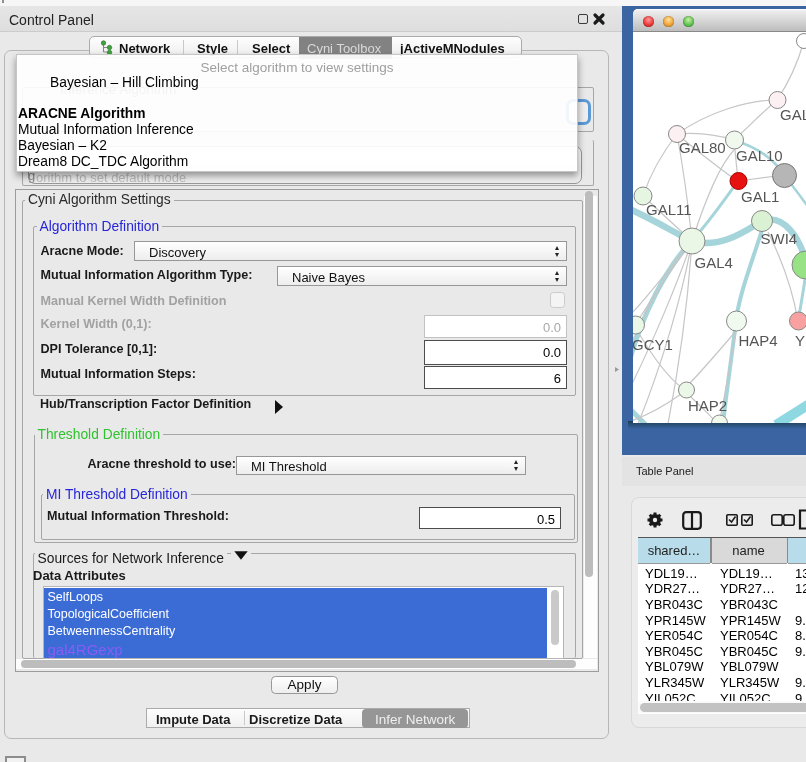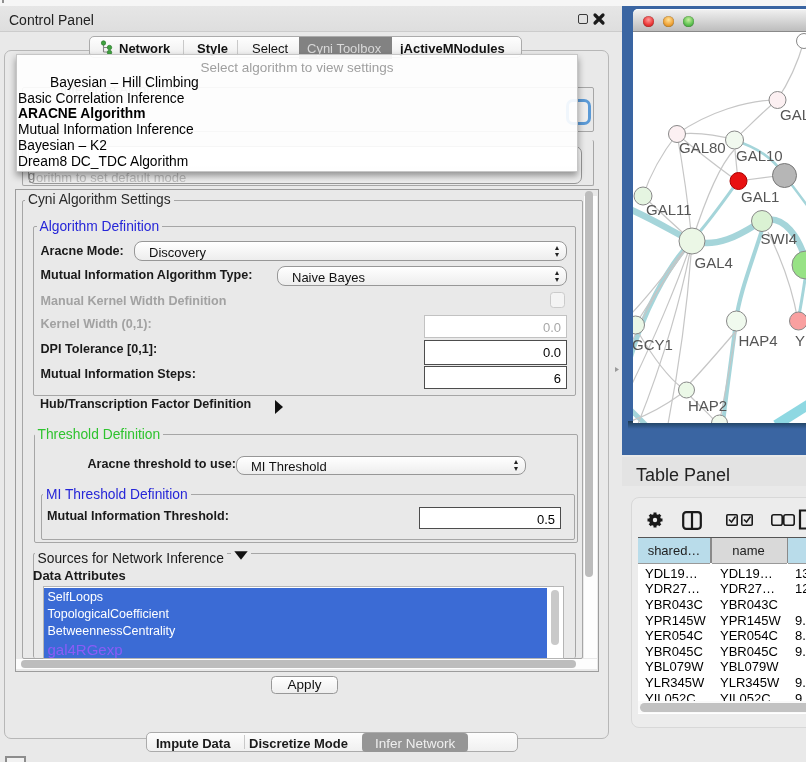--- a/index.html
+++ b/index.html
@@ -1,21 +1,21 @@
 <!DOCTYPE html>
 <html><head>
 <meta charset="utf-8">
 <style>
 html,body{margin:0;padding:0;}
 body{width:806px;height:762px;overflow:hidden;background:#e9e9e9;font-family:"Liberation Sans",sans-serif;position:relative;}
 .abs{position:absolute;}
 .b{font-weight:bold;}
-.lbl{position:absolute;font-size:18px;color:#1a1a1a;white-space:nowrap;}
+.lbl{position:absolute;font-size:11px;color:#1a1a1a;white-space:nowrap;}
 .lbl.b{font-size:12.6px;}
-.combo{position:absolute;border:1px solid #979797;border-radius:8px;background:linear-gradient(#ffffff,#ededed);box-sizing:border-box;}
+.combo{position:absolute;border:1px solid #979797;border-radius:0;background:linear-gradient(#ffffff,#ededed);box-sizing:border-box;}
 .combo .ct{position:absolute;left:14px;top:2.5px;font-size:13px;color:#111;white-space:nowrap;}
 .spin{position:absolute;right:6.5px;top:50%;width:5px;height:11px;margin-top:-5.5px;}
 .spin:before{content:"";position:absolute;left:0;top:0;border-left:2.5px solid transparent;border-right:2.5px solid transparent;border-bottom:4px solid #222;}
 .spin:after{content:"";position:absolute;left:0;bottom:0;border-left:2.5px solid transparent;border-right:2.5px solid transparent;border-top:4px solid #222;}
 .tf{position:absolute;background:#fff;box-sizing:border-box;font-size:13px;text-align:right;padding:4px 5px 0 0;}
 .gbox{position:absolute;border:1px solid #a6a6a6;border-radius:2px;}
 .glab{position:absolute;font-size:13.8px;white-space:nowrap;background:#e9e9e9;padding:0 3px;text-align:right;}
 </style>
 </head>
 <body>
@@ -103,62 +103,61 @@
   </div>
 
   <div class="abs" style="left:583.5px;top:190px;width:13.5px;height:462px;background:#fdfdfd;"></div>
   <div class="abs" style="left:585px;top:185px;width:7.5px;height:386px;background:#bcbcbc;border-radius:4px;"></div>
 
   <div class="abs" style="left:15.5px;top:652.5px;width:581px;height:10.5px;background:#fdfdfd;"></div>
   <div class="abs" style="left:21px;top:653.5px;width:555px;height:8.5px;background:#bdbdbd;border-radius:4.5px;"></div>
 
   <div class="abs" style="left:271px;top:670px;width:65px;height:16px;border:1px solid #989898;border-radius:4.5px;background:linear-gradient(#ffffff,#eeeeee);text-align:center;font-size:13.5px;color:#111;line-height:15px;box-sizing:content-box;">Apply</div>
 
-  <div class="abs" style="left:146px;top:702px;width:372px;height:20px;border:1px solid #ababab;border-radius:5px;background:linear-gradient(#fdfdfd,#f0f0f0);box-sizing:border-box;margin-top:24px;">
+  <div class="abs" style="left:146px;top:702px;width:324px;height:20px;border:1px solid #ababab;border-radius:0;background:linear-gradient(#fdfdfd,#f0f0f0);box-sizing:border-box;">
     <div class="abs" style="left:96.5px;top:2px;width:1px;height:14px;background:#c9c9c9;"></div>
     <div class="abs" style="left:9px;top:2.5px;font-size:13px;color:#1a1a1a;font-weight:bold;">Impute Data</div>
-    <div class="abs" style="left:102px;top:2.5px;font-size:13px;color:#1a1a1a;font-weight:bold;">Discretize Mode</div>
+    <div class="abs" style="left:102px;top:2.5px;font-size:13px;color:#1a1a1a;font-weight:bold;">Discretize Data</div>
     <div class="abs" style="left:214.5px;top:0;width:106px;height:19px;background:#969696;border-radius:4px;"></div>
     <div class="abs" style="left:228px;top:2.5px;font-size:13.5px;color:#efefef;">Infer Network</div>
   </div>
 
   <div class="abs" style="left:4.5px;top:750px;width:17px;height:12px;border:2px solid #8d8d8d;background:#f2f2f2;"></div>
 
   <div class="abs" style="left:89px;top:30px;width:433px;height:22px;border:1px solid #ababab;border-radius:5px;background:linear-gradient(#fefefe,#ededed);box-sizing:border-box;">
     <svg class="abs" style="left:10px;top:3px;" width="13" height="15" viewBox="0 0 13 15">
       <path d="M3.5 4 L3.5 12 M3.5 7.5 L9 7.5 M3.5 12 L9 12" stroke="#888" stroke-width="1.1" fill="none"></path>
       <circle cx="3.5" cy="3" r="2.2" fill="#3fa33f" stroke="#2c7a2c" stroke-width="0.7"></circle>
       <circle cx="9.5" cy="7.5" r="2.2" fill="#3fa33f" stroke="#2c7a2c" stroke-width="0.7"></circle>
       <circle cx="9.5" cy="12.5" r="2.2" fill="#3fa33f" stroke="#2c7a2c" stroke-width="0.7"></circle>
     </svg>
     <div class="abs" style="left:29px;top:3.5px;font-size:13px;color:#111;font-weight:bold;">Network</div>
     <div class="abs" style="left:93px;top:3px;width:1px;height:16px;background:#c9c9c9;"></div>
     <div class="abs" style="left:107px;top:3.5px;font-size:13px;color:#111;font-weight:bold;">Style</div>
     <div class="abs" style="left:147px;top:3px;width:1px;height:16px;background:#c9c9c9;"></div>
-    <div class="abs" style="left:162px;top:3.5px;font-size:13px;color:#111;font-weight:normal;">Select</div>
+    <div class="abs" style="left:162px;top:3.5px;font-size:13px;color:#111;font-weight:bold;">Select</div>
     <div class="abs" style="left:209px;top:0;width:93px;height:22px;background:#828282;"></div>
     <div class="abs" style="left:217px;top:3.5px;font-size:13px;color:#d9d9d9;">Cyni Toolbox</div>
     <div class="abs" style="left:310px;top:3.5px;font-size:13px;color:#111;font-weight:bold;">jActiveMNodules</div>
   </div>
 
   <div class="abs" style="left:22px;top:140px;width:561px;height:39px;overflow:hidden;">
     <div class="combo" style="left:6px;top:0px;width:554px;height:38px;border-radius:7px;"></div>
     <div class="abs" style="left:6px;top:22px;font-size:13px;color:#8a8a8a;">g</div>
     <div class="abs" style="left:14px;top:24px;font-size:13px;color:#bcbcbc;">orithm to set default mode</div>
   </div>
   <div class="gbox" style="left:22px;top:134px;width:570px;height:45px;border-top:none;"></div>
 
   <div class="gbox" style="left:22px;top:81px;width:570px;height:43px;"></div>
   <div class="abs" style="left:60px;top:76px;font-size:13.5px;color:#777;">Inference Algorithm</div>
   <div class="abs" style="left:566px;top:93px;width:19px;height:20px;border:3px solid #5b9ad6;border-radius:7px;background:#eee;"></div>
 
   <div class="abs" style="left:16px;top:48px;width:560px;height:116px;background:rgba(255,255,255,0.91);border:1px solid #c6c6c6;box-shadow:0 4px 7px rgba(0,0,0,0.4);z-index:40;">
     <div class="abs" style="left:0;top:4.5px;width:560px;text-align:center;font-size:13.5px;color:#9f9f9f;">Select algorithm to view settings</div>
     <div class="abs" style="left:1px;top:20px;font-size:13.8px;color:#000;padding-left:32px;">Bayesian – Hill Climbing</div>
-    <div class="abs" style="left:1px;top:35.7px;font-size:13.8px;color:#000;">Basic Correlation Inference</div>
     <div class="abs" style="left:1px;top:51.4px;font-size:13.8px;color:#000;font-weight:bold;">ARACNE Algorithm</div>
     <div class="abs" style="left:1px;top:67.1px;font-size:13.8px;color:#000;">Mutual Information Inference</div>
     <div class="abs" style="left:1px;top:82.8px;font-size:13.8px;color:#000;">Bayesian – K2</div>
     <div class="abs" style="left:1px;top:98.5px;font-size:13.8px;color:#000;">Dream8 DC_TDC Algorithm</div>
   </div>
 </div>
 
 <div class="abs" style="left:622px;top:6px;width:184px;height:449px;background:#3a65a2;overflow:hidden;">
 
   <div class="abs" style="left:6px;top:415px;width:178px;height:8px;background:linear-gradient(#1d3c55,#3a65a2);"></div>

